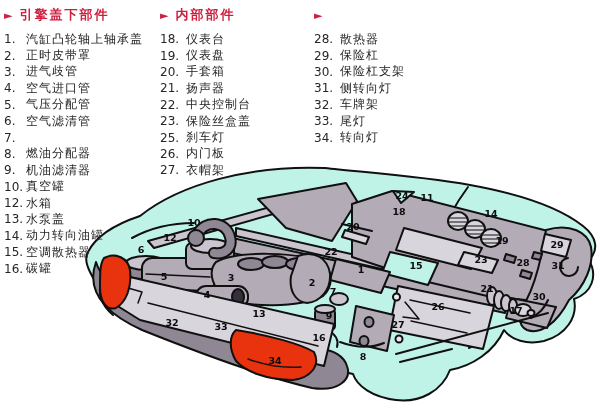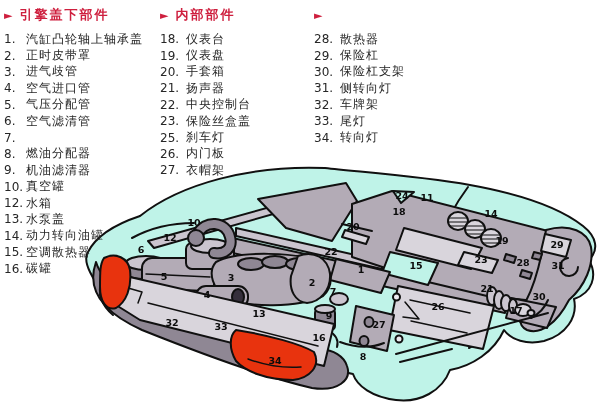--- a/index.html
+++ b/index.html
@@ -153,21 +153,21 @@
         <span style="left: 319px; top: 338px;">16</span>
         <span style="left: 516px; top: 311px;">17</span>
         <span style="left: 399px; top: 212px;">18</span>
         <span style="left: 458px; top: 241px; margin-left: 44px;">19</span>
         <span style="left: 353px; top: 227px;">20</span>
         <span style="left: 487px; top: 289px;">21</span>
         <span style="left: 331px; top: 252px;">22</span>
         <span style="left: 481px; top: 260px;">23</span>
         <span style="left: 402px; top: 196px;">24</span>
         <span style="left: 438px; top: 307px;">26</span>
-        <span style="left: 379px; top: 325px;">27</span>
+        <span style="left: 379px; top: 325px; padding-left: 38px;">27</span>
         <span style="left: 523px; top: 263px;">28</span>
         <span style="left: 557px; top: 245px;">29</span>
         <span style="left: 539px; top: 297px;">30</span>
         <span style="left: 558px; top: 266px;">31</span>
         <span style="left: 172px; top: 323px;">32</span>
         <span style="left: 221px; top: 327px;">33</span>
         <span style="left: 275px; top: 361px;">34</span>
       </div>
   </div>
 

